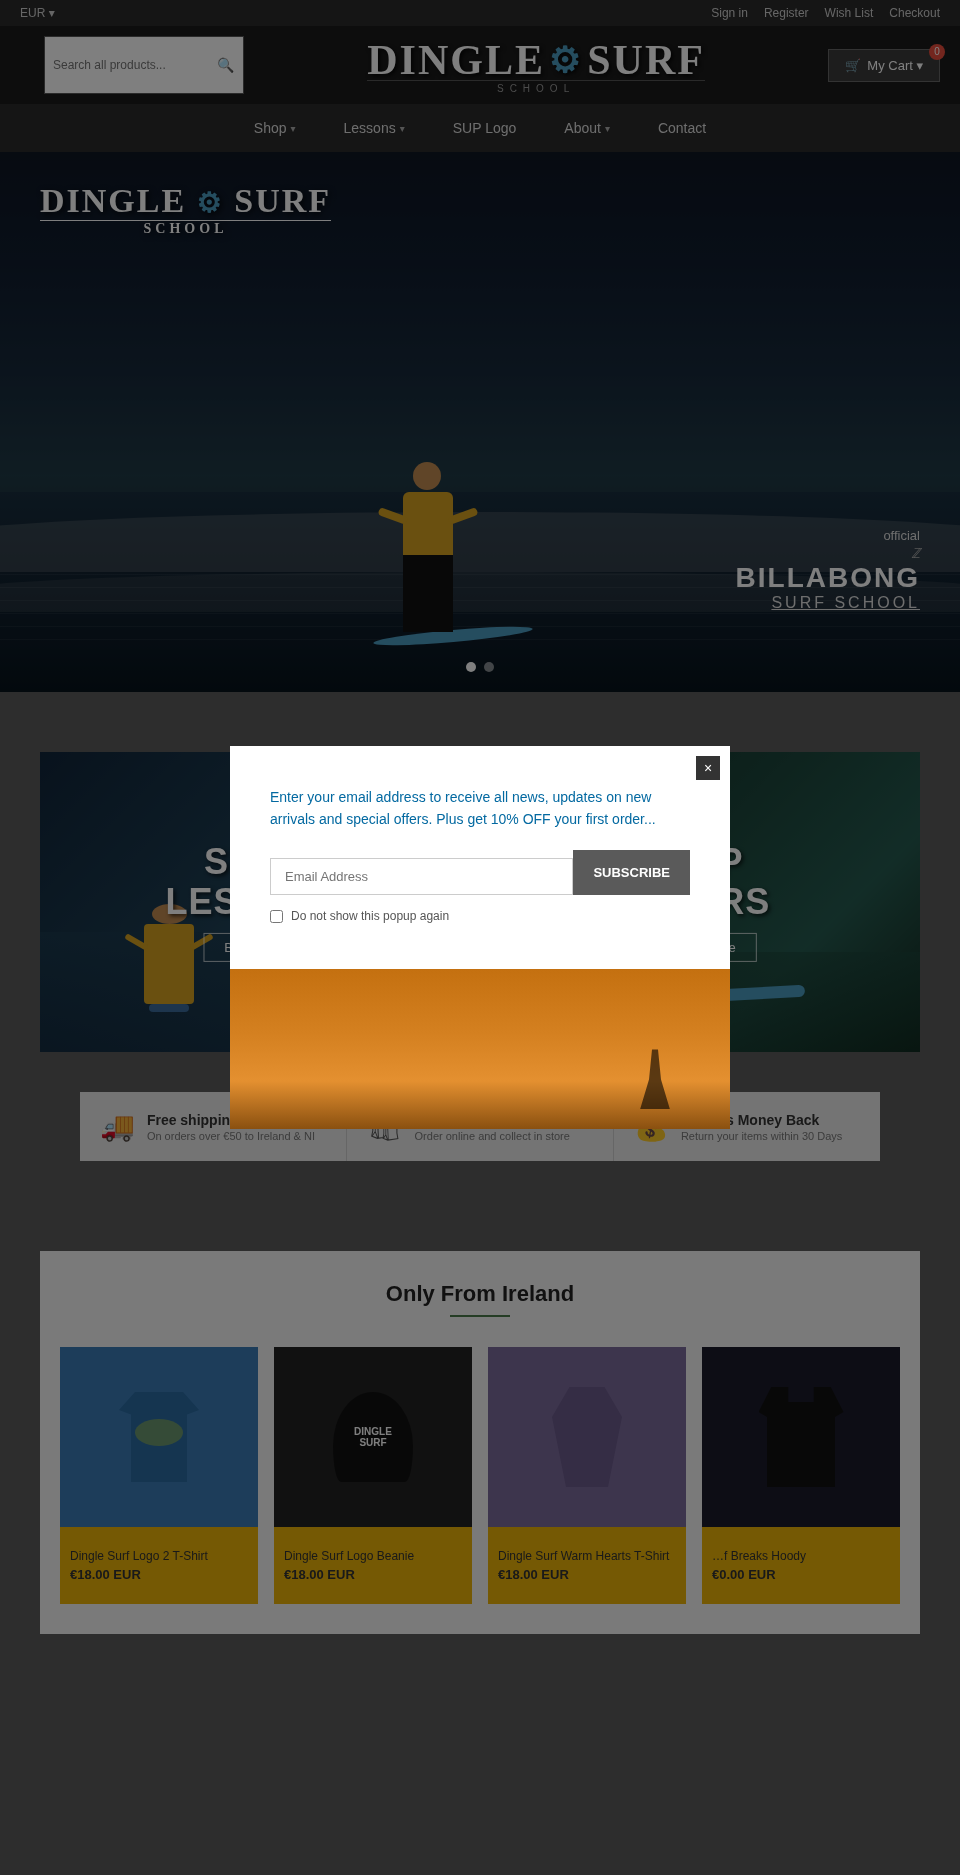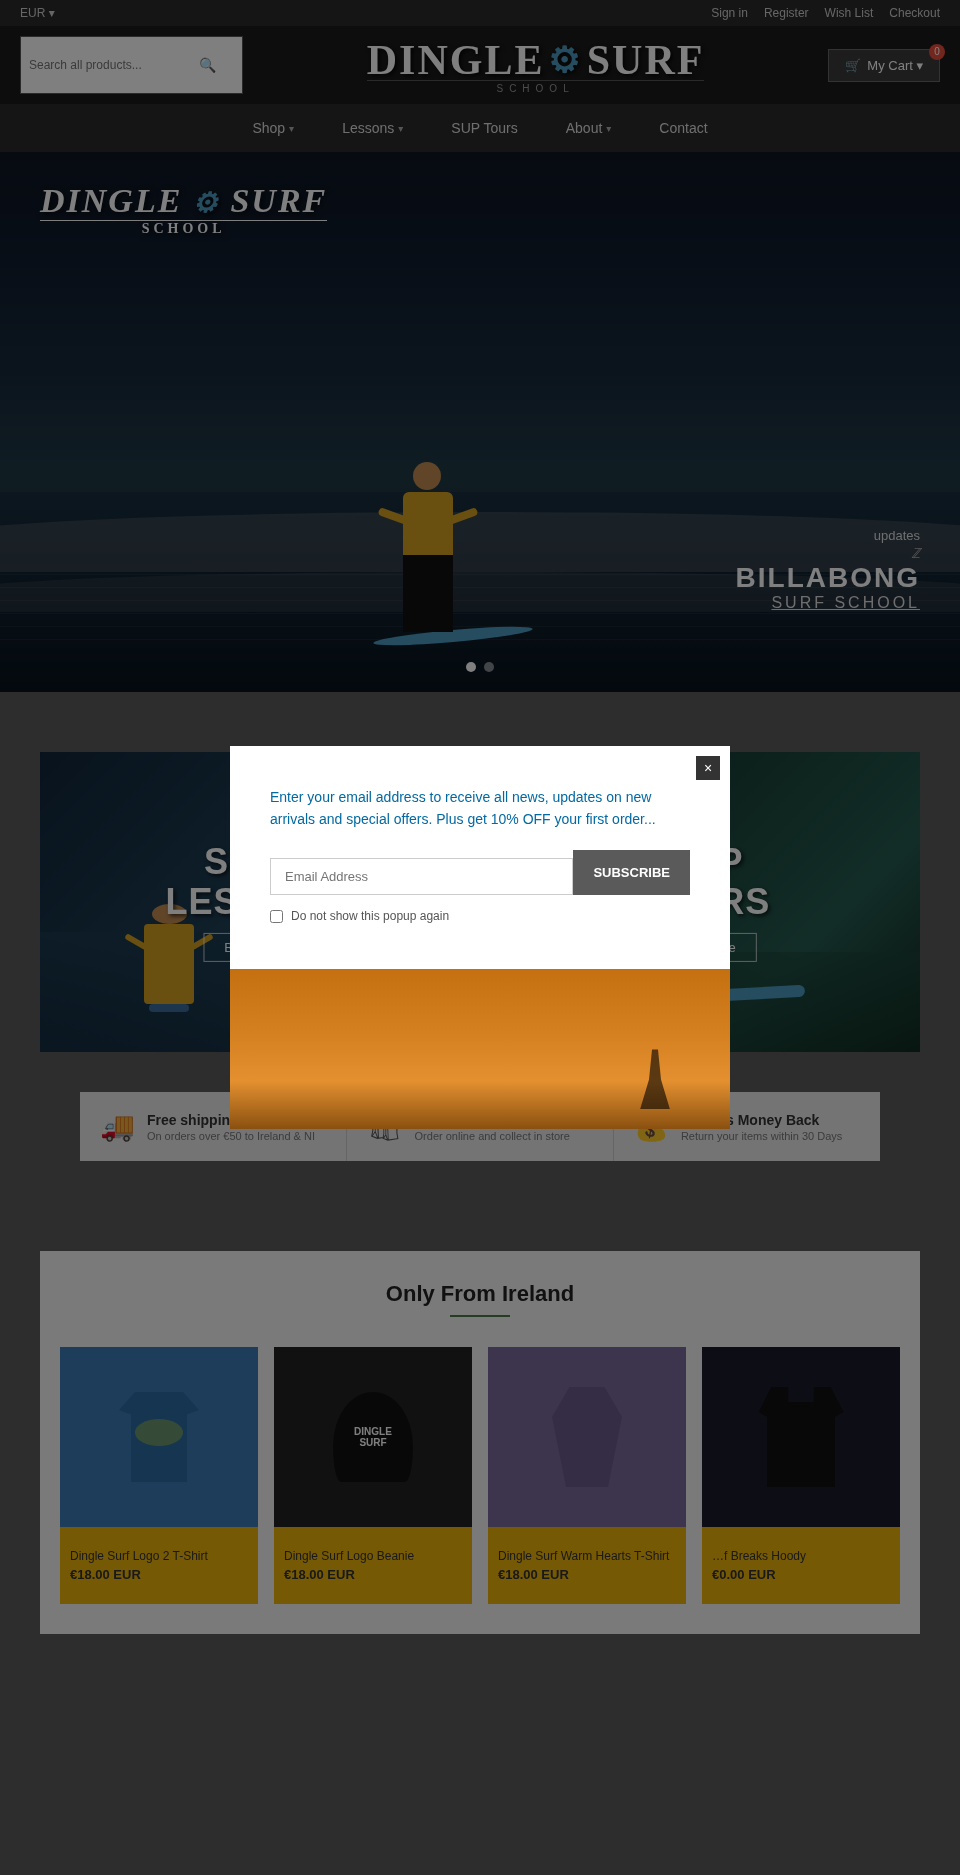--- a/index.html
+++ b/index.html
@@ -26,21 +26,22 @@
       align-items: center;
       justify-content: space-between;
       padding: 10px 20px;
     }
     .search-bar {
       display: flex;
       align-items: center;
       border: 1px solid #555;
       background: #fff;
       padding: 20px 8px;
-      width: 223px;
+      width: 200px;
+      margin-left: 24px;
     }
     .search-bar input {
       border: none;
       outline: none;
       font-size: 12px;
       width: 170px;
       background: transparent;
     }
     .search-bar .search-btn {
       background: none;
@@ -601,41 +602,41 @@
   <nav class="nav">
     <a class="nav-item">
       <span>Shop</span>
       <span class="nav-chevron">▾</span>
     </a>
     <a class="nav-item">
       <span>Lessons</span>
       <span class="nav-chevron">▾</span>
     </a>
     <a class="nav-item">
-      <span>SUP Tours</span>
+      <span>SUP Logo</span>
     </a>
     <a class="nav-item">
       <span>About</span>
       <span class="nav-chevron">▾</span>
     </a>
     <a class="nav-item">
       <span>Contact</span>
     </a>
   </nav>
 
   <div class="hero">
     <div class="hero-scene">
       <div class="wave-lines"></div>
       <div class="water-area"></div>
       <div class="foam-wave"></div>
       <div class="foam-wave2"></div>
       <div class="hero-overlay"></div>
 
       <div class="hero-logo-overlay">
-        <span style="font-size:34px; font-style:italic; letter-spacing:2px; display:block;">
+        <span style="font-size:34px; letter-spacing:2px; display:block;">
           <span>DINGLE</span>
           <span style="color:#4a9abf; font-size:28px;">⚙</span>
           <span>SURF</span>
         </span>
         <span class="school-text">SCHOOL</span>
       </div>
 
       <div style="position:absolute; bottom:60px; left:42%; z-index:2;">
 
         <div style="position:absolute; bottom:-10px; left:-30px; width:160px; height:12px; background:#4a9abf; border-radius:50%; transform:rotate(-5deg);"></div>
@@ -643,21 +644,21 @@
         <div style="width:50px; height:140px; background:linear-gradient(to bottom, #d4a020 0%, #d4a020 45%, #111 45%, #111 100%); border-radius:6px 6px 0 0; position:relative;">
 
           <div style="position:absolute; top:-30px; left:10px; width:28px; height:28px; background:#c08a50; border-radius:50%;"></div>
 
           <div style="position:absolute; top:20px; left:-25px; width:30px; height:8px; background:#d4a020; border-radius:4px; transform:rotate(20deg);"></div>
           <div style="position:absolute; top:20px; right:-25px; width:30px; height:8px; background:#d4a020; border-radius:4px; transform:rotate(-20deg);"></div>
         </div>
       </div>
 
       <div class="billabong-logo">
-        <span class="official-text">updates</span>
+        <span class="official-text">official</span>
         <span style="font-family:Georgia,serif; font-size:14px; color:#aaa; display:block; font-style:italic;">ℤ</span>
         <span class="brand-name">BILLABONG</span>
         <span class="surf-school-text">SURF SCHOOL</span>
       </div>
 
       <div class="hero-dots">
         <div class="hero-dot active"></div>
         <div class="hero-dot"></div>
       </div>
     </div>

